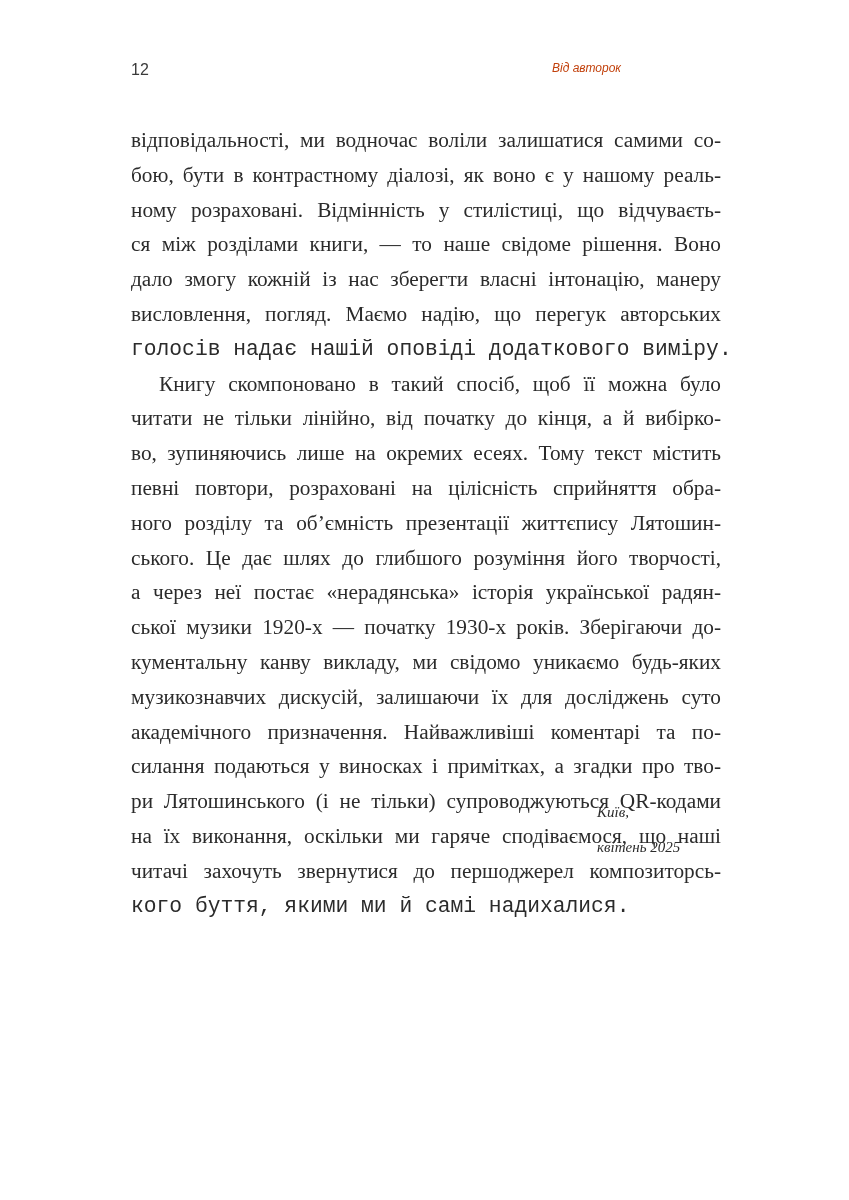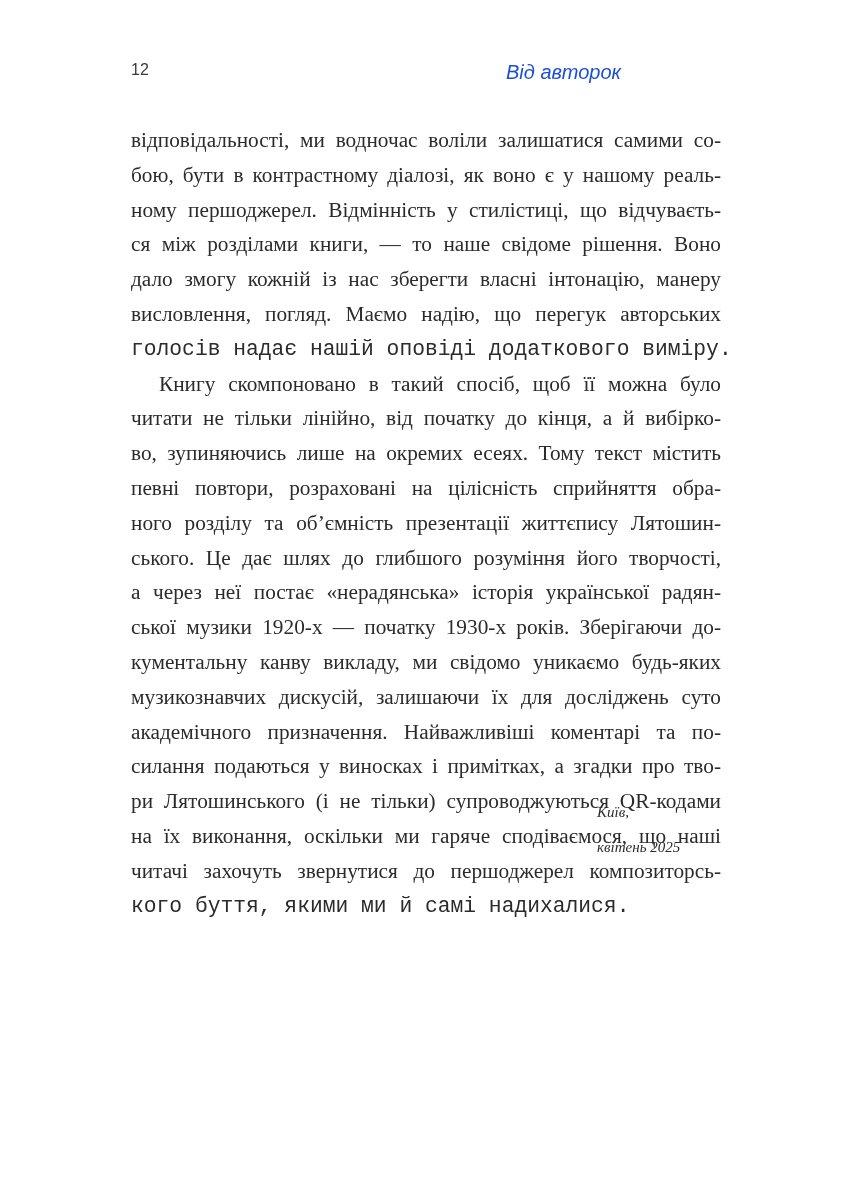--- a/index.html
+++ b/index.html
@@ -28,22 +28,22 @@
       font-family: "Liberation Sans", sans-serif;
       font-size: 16px;
       color: #3a3a3a;
     }
     .section-title {
       position: absolute;
       right: 128px;
       top: 0;
       font-family: "Liberation Sans", sans-serif;
       font-style: italic;
-      font-size: 20px;
-      color: #1d4ed8;
+      font-size: 12px;
+      color: #c2410c;
     }
     .text-block {
       position: absolute;
       left: 131px;
       top: 123px;
       width: 590px;
       font-family: "Liberation Serif", serif;
       font-size: 21.3px;
       line-height: 34.8px;
       color: #2b2b2b;
@@ -79,21 +79,21 @@
 
 <div class="running-head">
   <span class="page-number">12</span>
   <span class="section-title">Від авторок</span>
 </div>
 
 <div class="text-block">
   <div>
     <span class="line">відповідальності, ми водночас воліли залишатися самими со-</span>
     <span class="line">бою, бути в контрастному діалозі, як воно є у нашому реаль-</span>
-    <span class="line">ному першоджерел. Відмінність у стилістиці, що відчуваєть-</span>
+    <span class="line">ному розраховані. Відмінність у стилістиці, що відчуваєть-</span>
     <span class="line">ся між розділами книги, — то наше свідоме рішення. Воно</span>
     <span class="line">дало змогу кожній із нас зберегти власні інтонацію, манеру</span>
     <span class="line">висловлення, погляд. Маємо надію, що перегук авторських</span>
     <span class="line last">голосів надає нашій оповіді додаткового виміру.</span>
   </div>
   <div>
     <span class="line indent">Книгу скомпоновано в такий спосіб, щоб її можна було</span>
     <span class="line">читати не тільки лінійно, від початку до кінця, а й вибірко-</span>
     <span class="line">во, зупиняючись лише на окремих есеях. Тому текст містить</span>
     <span class="line">певні повтори, розраховані на цілісність сприйняття обра-</span>

